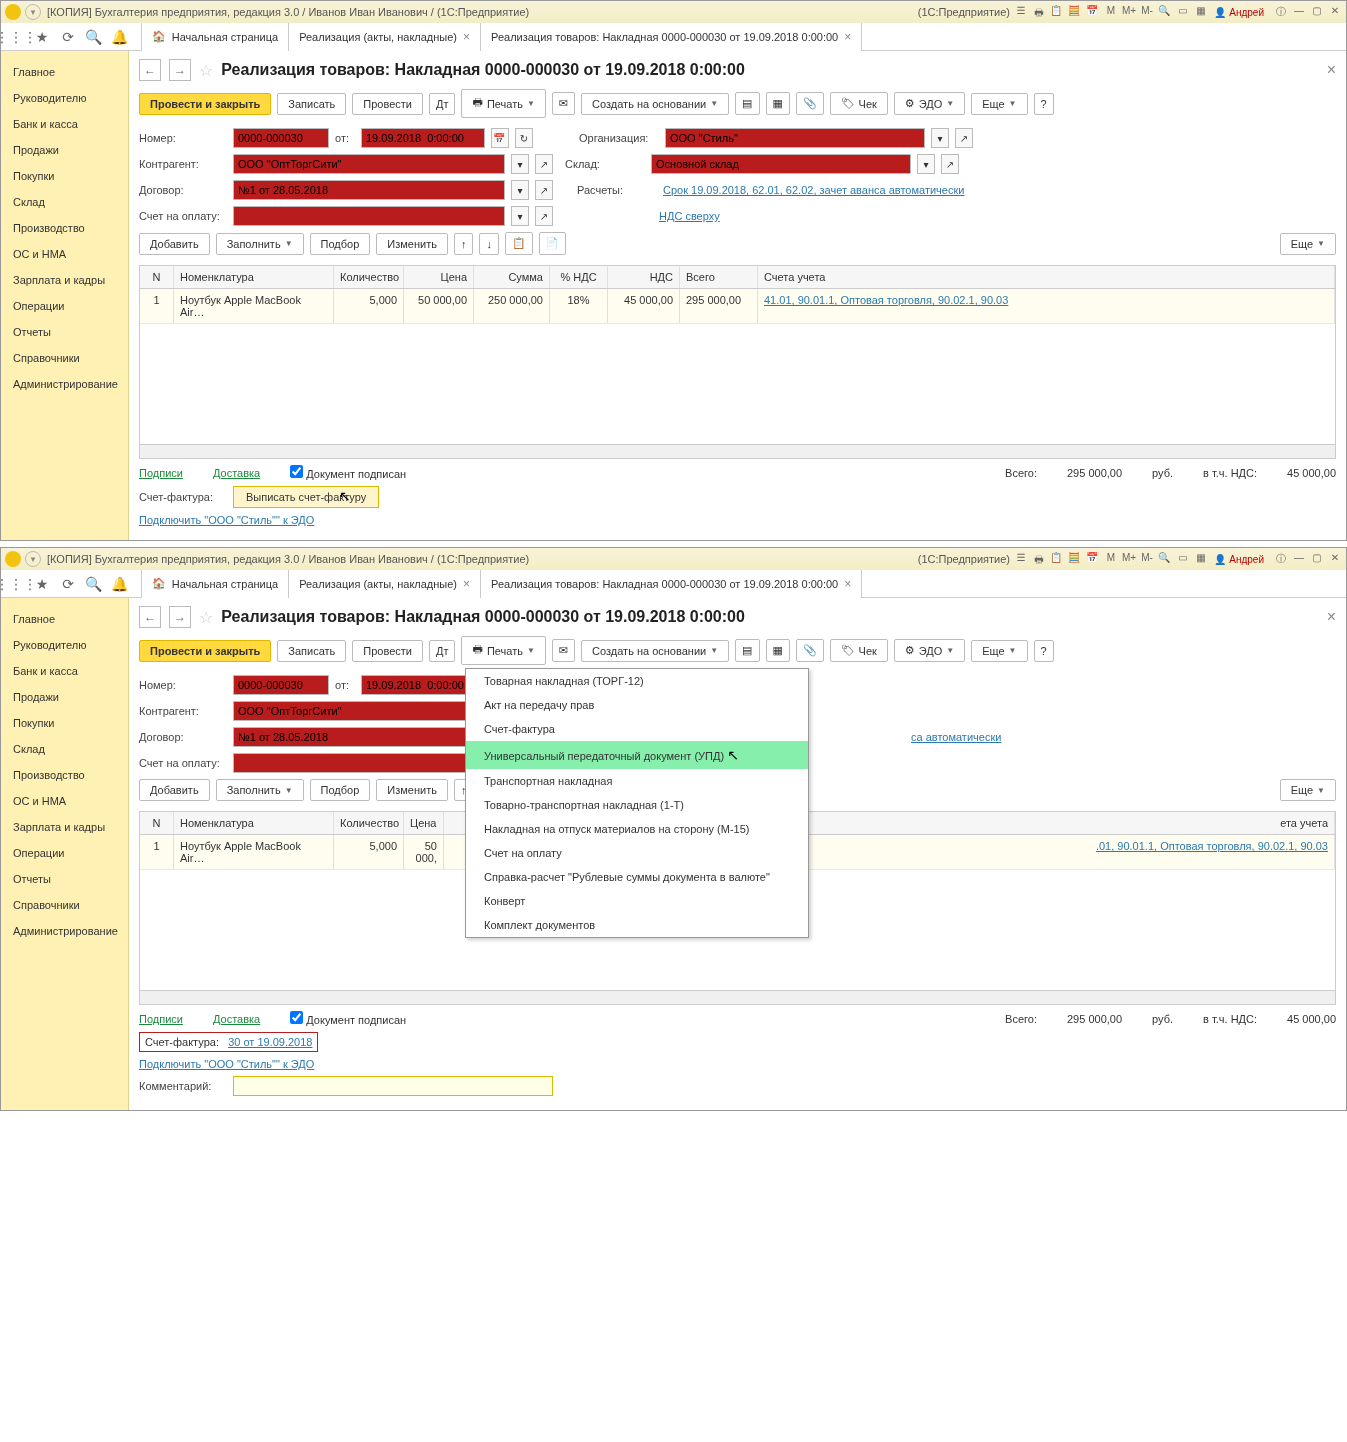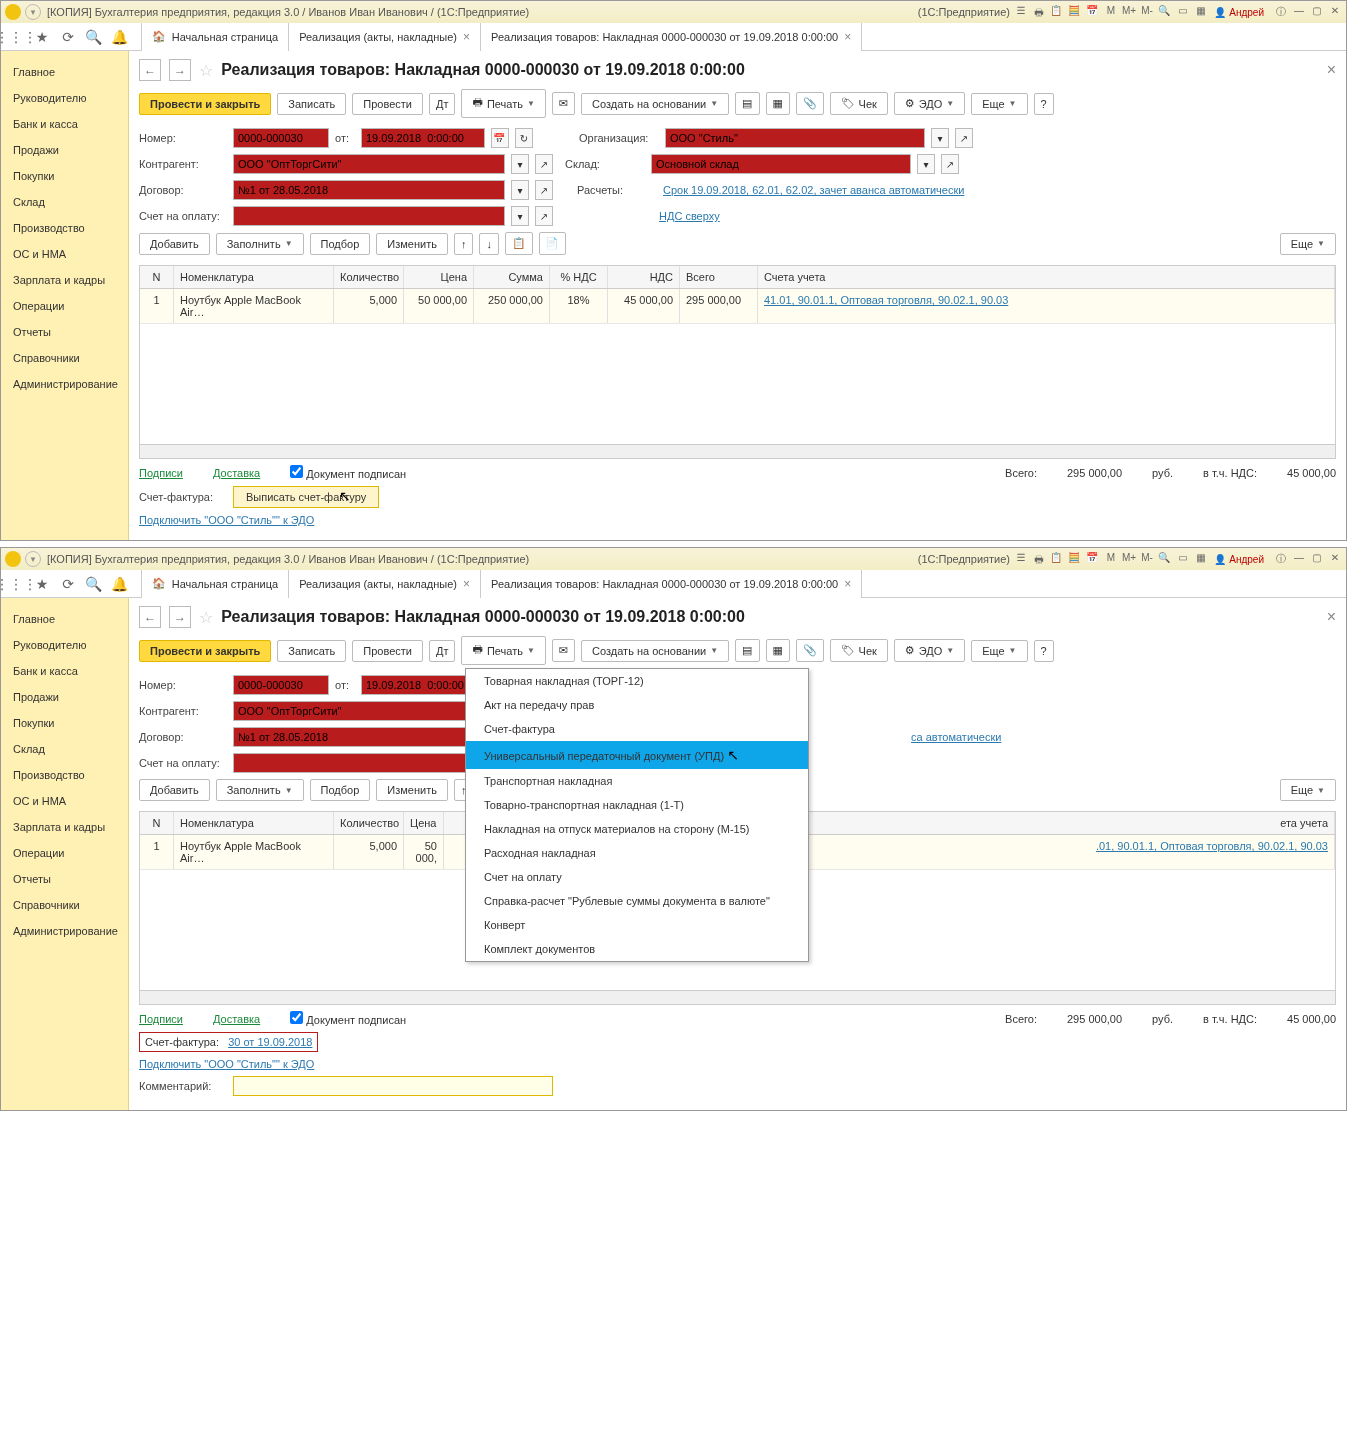--- a/index.html
+++ b/index.html
@@ -42,21 +42,21 @@
 .thead { display:flex; background:#f6f6f6; border-bottom:1px solid #ccc;}
 .th, .td { padding:5px 6px; border-right:1px solid #e0e0e0; font-size:11px; }
 .trow { display:flex; background:#fffdf0; border-bottom:1px solid #e8e8e8;}
 .tbody-spacer { height:120px; background:#fff;}
 .hscroll { height:14px; background:#f0f0f0; border-top:1px solid #ccc;}
 .totals { display:flex; align-items:center; padding:6px 0; gap:30px; font-size:11px;}
 .totals .push { margin-left:auto;}
 .sf-btn { border:1px solid #e0b800; background:#fff5cc; padding:4px 12px; font-size:11px;}
 .dropdown-menu { position:absolute; background:#fff; border:1px solid #999; box-shadow:2px 2px 4px rgba(0,0,0,0.2); width:344px; z-index:10;}
 .dropdown-menu .mi { padding:6px 18px; font-size:11px; cursor:pointer;}
-.dropdown-menu .mi.hover { background:#0ea5e9;}
+.dropdown-menu .mi.hover { background:#86efac;}
 .cursor { position:absolute; font-size:14px; color:#000;}
 .red-box { border:1px solid #b91c1c; padding:3px 5px; display:inline-block;}
 .comment-input { border:1px solid #e0b800; background:#ffffe8; height:20px; width:320px;}
 .star-icon { color:#ccc; font-size:16px;}
 .col-n { width:34px; text-align:center;}
 .col-nom { width:160px;}
 .col-qty { width:70px; text-align:right;}
 .col-price { width:70px; text-align:right;}
 .col-sum { width:76px; text-align:right;}
 .col-vat { width:58px; text-align:center;}
@@ -364,21 +364,20 @@
       </div>
 
       <div class="dropdown-menu" style="left:336px; top:70px;">
         <div class="mi">Товарная накладная (ТОРГ-12)</div>
         <div class="mi">Акт на передачу прав</div>
         <div class="mi">Счет-фактура</div>
         <div class="mi hover"><span>Универсальный передаточный документ (УПД)</span> <span class="cursor" style="position:static">↖</span></div>
         <div class="mi">Транспортная накладная</div>
         <div class="mi">Товарно-транспортная накладная (1-Т)</div>
         <div class="mi">Накладная на отпуск материалов на сторону (М-15)</div>
-        <div class="mi">Расходная накладная</div>
         <div class="mi">Счет на оплату</div>
         <div class="mi">Справка-расчет "Рублевые суммы документа в валюте"</div>
         <div class="mi">Конверт</div>
         <div class="mi">Комплект документов</div>
       </div>
 
       <div class="form-row">
         <label>Номер:</label>
         <input class="input sm" value="0000-000030" style="">
         <label style="min-width:20px">от:</label>

